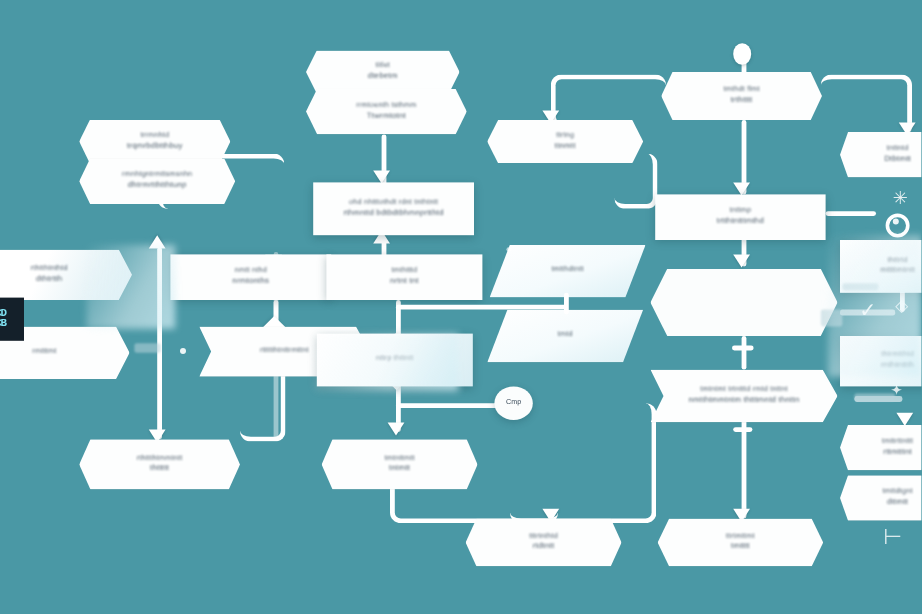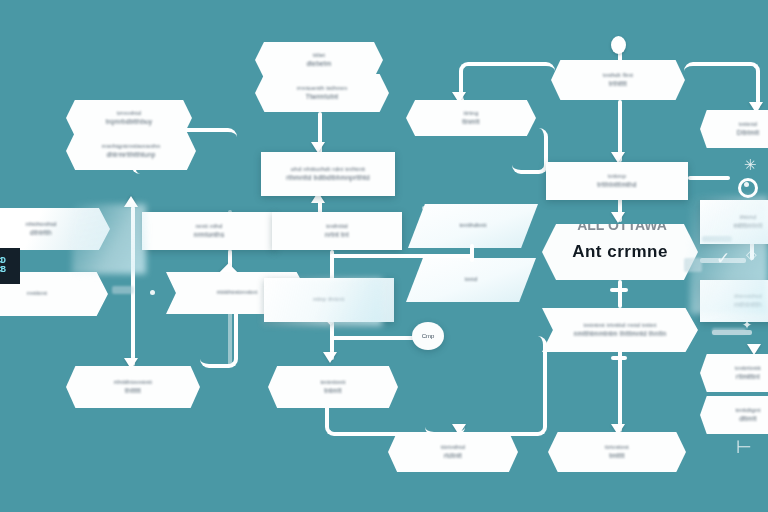--- a/index.html
+++ b/index.html
@@ -261,22 +261,20 @@
   <div class="node para gradfade2" style="left:408px;top:204px;width:130px;height:44px;">
     <span class="ln l1">tmtthdtntt</span>
   </div>
   <div class="node para gradfade2" style="left:406px;top:258px;width:130px;height:44px;">
     <span class="ln l1">tmtd</span>
   </div>
   <div class="ln-v" style="left:470px;top:244px;height:18px;"></div>
   <div class="ln-h" style="left:330px;top:254px;width:142px;"></div>
 
   <div class="center-node" style="left:542px;top:224px;width:156px;height:56px;">
-    <div class="ghost">ALL OTTAWA</div>
-    <div class="title">Ant crrmne</div>
   </div>
 
   <div class="node chev" style="left:542px;top:308px;width:156px;height:44px;">
     <span class="ln l1">tmtntmt trtntttd rmtd tnttnt</span>
     <span class="ln l2">nmtthtmmtntm thtttmntd thnttn</span>
   </div>
 
   <div class="node chev" style="left:166px;top:272px;width:142px;height:42px;">
     <span class="ln l1">rttttthtnttrmttnt</span>
   </div>

